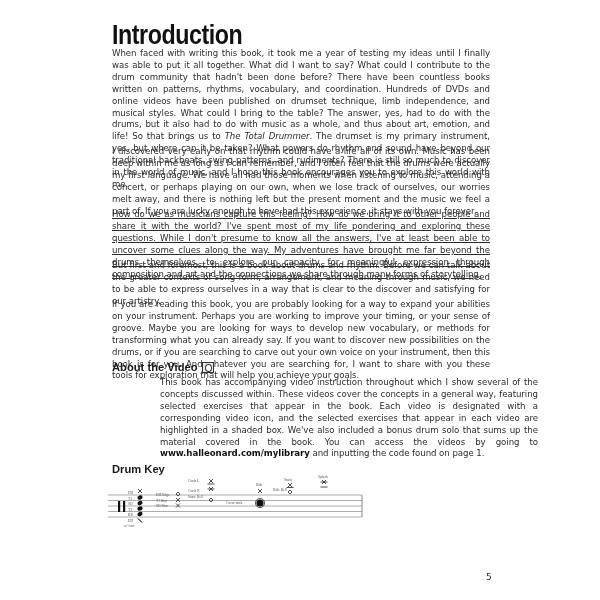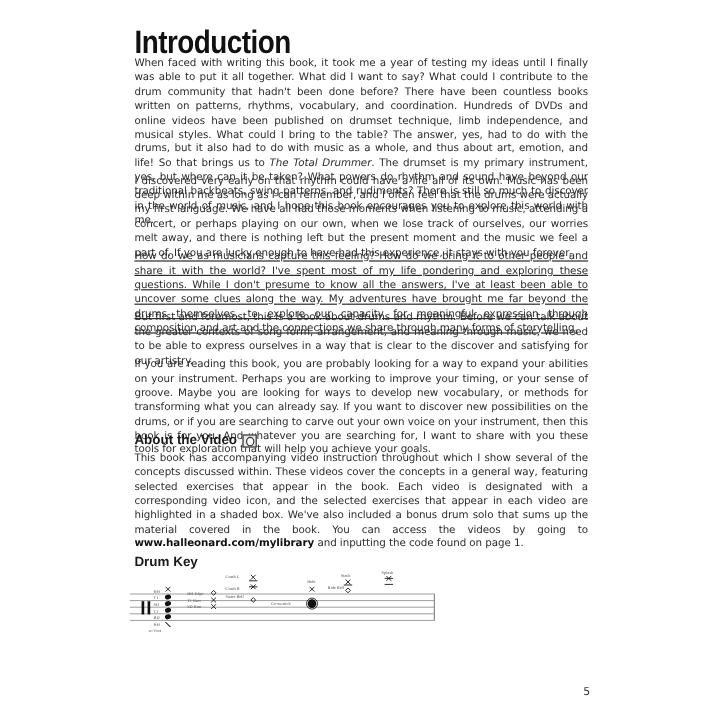--- a/index.html
+++ b/index.html
@@ -77,21 +77,21 @@
   }
   .video-icon::after {
     content: "";
     position: absolute;
     left: 2.5px; top: 1.5px;
     width: 5px; height: 6px;
     border: 1px solid #333;
     border-radius: 50%;
     background: #fff;
   }
-  .p6 { top: 377px; }
+  .p6 { top: 377px; margin-left: 48px; }
   .p6 b { font-weight: bold; color: #111; }
 
   .drum-key {
     position: absolute;
     left: 108px;
     top: 470px;
     width: 260px;
     height: 80px;
   }
   .page-number {

